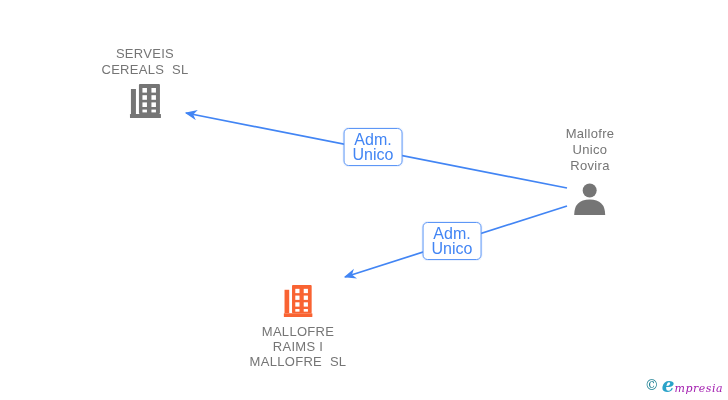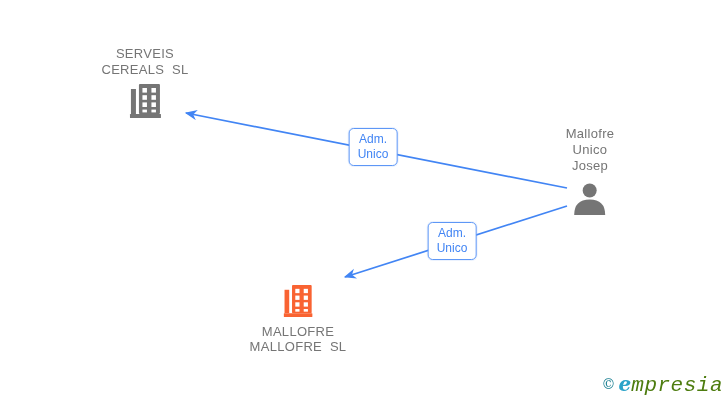--- a/index.html
+++ b/index.html
@@ -12,32 +12,32 @@
   .node { position:absolute; text-align:center; transform:translateX(-50%); }
   .nlabel { color:#757575; font-size:13px; line-height:16px; letter-spacing:0.3px; }
   .nline { display:block; white-space:pre; }
   .node .icon { display:inline-block; }
   .icon-gap-below { margin-top:6px; }
   .icon-gap-above { margin-bottom:3px; }
 
   .edge-label {
     position:absolute; transform:translate(-50%,-50%);
     background:#ffffff; border:1px solid #5e97f6; border-radius:5px;
-    color:#4285f4; font-size:12px; line-height:15px; text-align:center;
+    color:#4285f4; font-size:16px; line-height:15px; text-align:center;
     padding:3px 8px; box-shadow:0 0 0 1px rgba(94,151,246,0.12);
   }
   .edge-label .nline { white-space:pre; }
 
   .logo {
     position:absolute; right:5px; bottom:3px;
     font-family:"DejaVu Serif", serif; font-style:italic; user-select:none;
   }
   .logo .copy { color:#1b7f92; font-size:14px; font-style:normal; vertical-align:2px; margin-right:3px; }
   .logo .brand-e { color:#2aa3c9; font-size:20px; font-weight:bold; }
-  .logo .brand-rest { color:#4d7c0f; font-size:21px; letter-spacing:0.5px;font-family:Liberation Mono, monospace; }
+  .logo .brand-rest { color:#a21caf; font-size:11px; letter-spacing:0.5px; }
 </style>
 </head>
 <body>
 
 <div class="canvas">
 
   <svg class="links" width="728" height="400" viewBox="0 0 728 400">
     <defs>
       <marker id="arrow" viewBox="0 0 10 9" refX="9" refY="4.5" markerWidth="13" markerHeight="11" orient="auto" markerUnits="userSpaceOnUse">
         <path d="M0,0.3 L10,4.5 L0,8.7 L3,4.5 Z" fill="#4285f4"></path>
@@ -68,21 +68,21 @@
         <rect x="12.5" y="25.6" width="4.5" height="2.8"></rect>
         <rect x="21.5" y="25.6" width="4.5" height="2.8"></rect>
       </g>
     </svg>
   </div>
 
   <div class="node" style="left:590px; top:126px;">
     <div class="nlabel">
       <span class="nline">Mallofre</span>
       <span class="nline">Unico</span>
-      <span class="nline">Josep</span>
+      <span class="nline">Rovira</span>
     </div>
     <svg class="icon" style="margin-top:9px;" width="36" height="32" viewBox="0 0 36 32">
       <g fill="#757575">
         <circle cx="18" cy="7.5" r="7"></circle>
         <path d="M2.5,32 Q2.5,16.5 18,16.5 Q33.5,16.5 33.5,32 Z"></path>
       </g>
     </svg>
   </div>
 
   <div class="node" style="left:298px; top:285px;">
@@ -98,20 +98,21 @@
         <rect x="12.5" y="11.2" width="4.5" height="4.6"></rect>
         <rect x="21.5" y="11.2" width="4.5" height="4.6"></rect>
         <rect x="12.5" y="18.4" width="4.5" height="4.6"></rect>
         <rect x="21.5" y="18.4" width="4.5" height="4.6"></rect>
         <rect x="12.5" y="25.6" width="4.5" height="2.8"></rect>
         <rect x="21.5" y="25.6" width="4.5" height="2.8"></rect>
       </g>
     </svg>
     <div class="nlabel" style="line-height:15px;">
       <span class="nline">MALLOFRE</span>
+      <span class="nline">RAIMS I</span>
       <span class="nline">MALLOFRE  SL</span>
     </div>
   </div>
 
   <div class="edge-label" style="left:373px; top:147px;">
     <span class="nline">Adm.</span>
     <span class="nline">Unico</span>
   </div>
 
   <div class="edge-label" style="left:452px; top:241px;">

